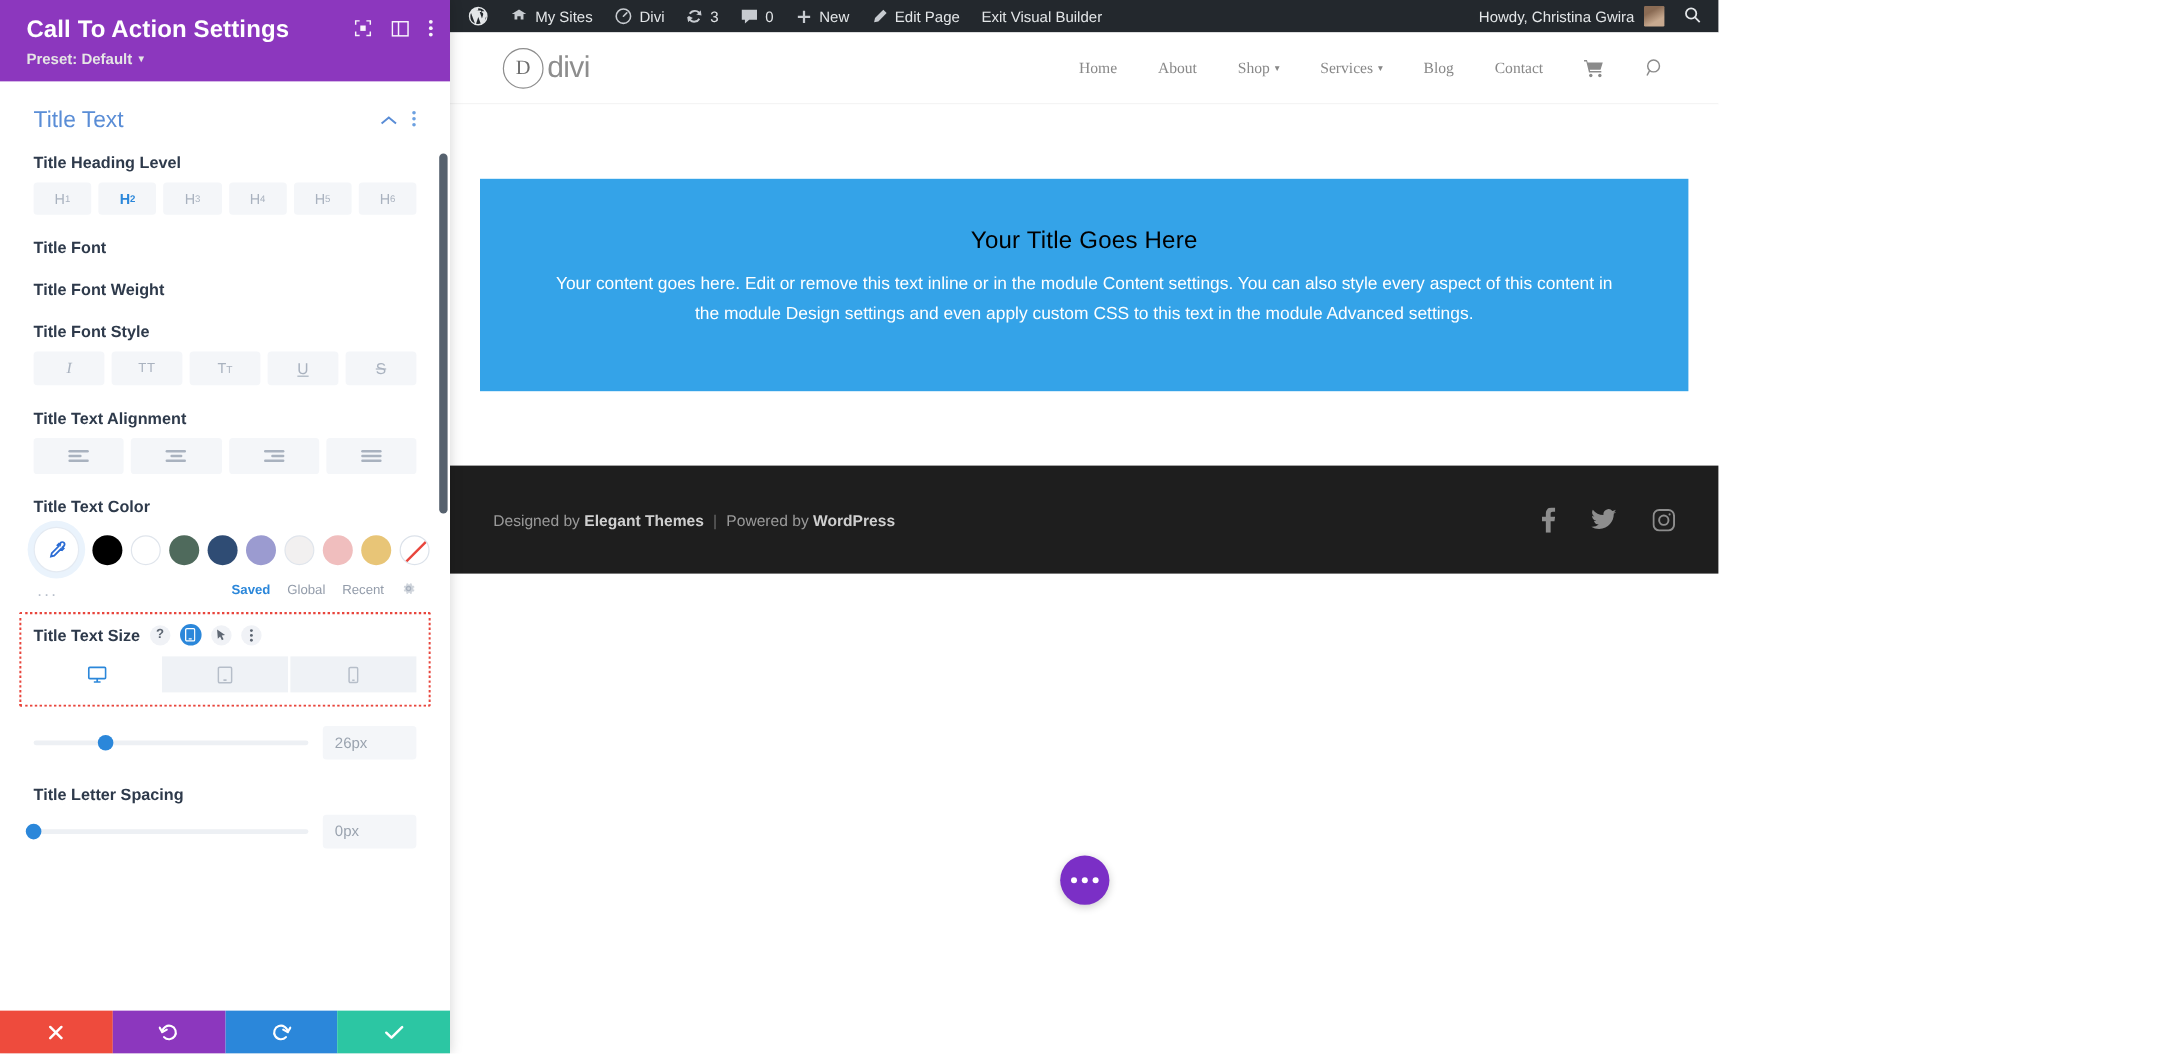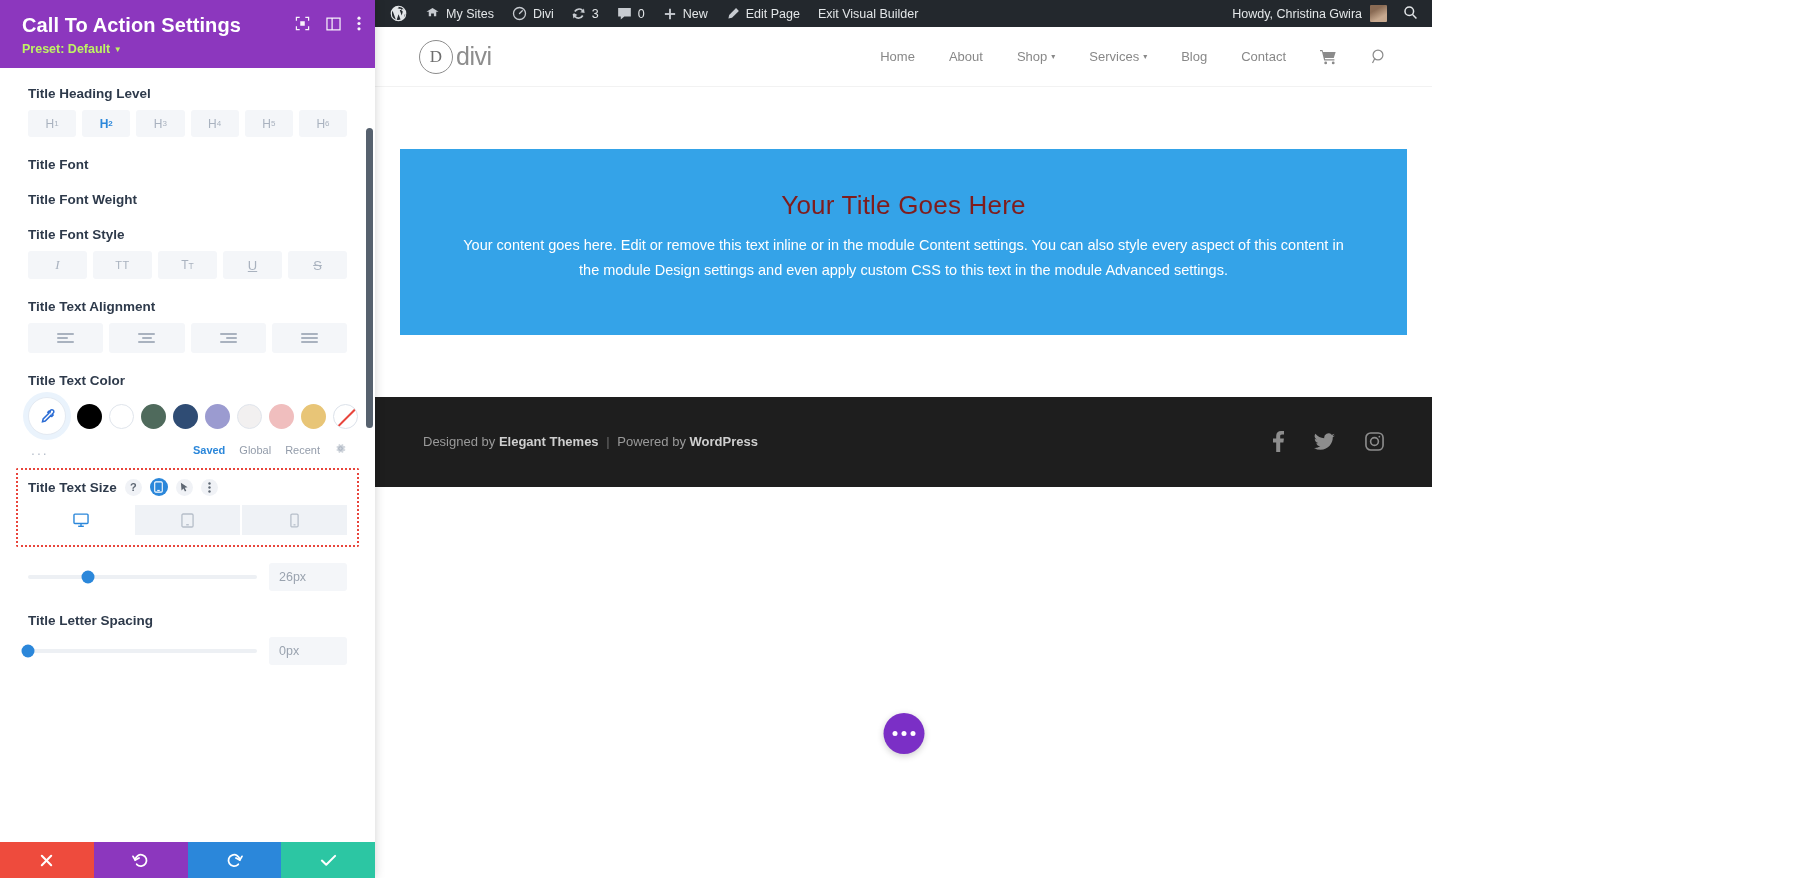--- a/index.html
+++ b/index.html
@@ -21,21 +21,21 @@
     box-shadow:0 0 10px rgba(0,0,0,.18);
   }
   .panel-head {
     background:#8C37BE; padding:14px 18px 12px 22px;
     position:relative;
   }
   .panel-head .title {
     color:#fff; font-size:20px; font-weight:bold; letter-spacing:.1px;
   }
   .panel-head .preset {
-    color:#bef264; font-size:12.5px; font-weight:bold; margin-top:5px;
+    color:#e5e5e5; font-size:12.5px; font-weight:bold; margin-top:5px;
   }
   .panel-head .preset .caret { font-size:8px; position:relative; top:-1px;}
   .head-icons {
     position:absolute; right:14px; top:16px; display:flex; align-items:center; gap:16px;
   }
   .head-icons .hi { color:#fff; opacity:.95; display:flex; align-items:center; }
 
   .panel-tabs { display:flex; background:#8C37BE; }
   .panel-tabs .tab {
     flex:1; text-align:center; padding:12px 0 13px; color:#fff;
@@ -212,46 +212,46 @@
     height:60px; background:#fff; display:flex; align-items:center;
     padding:0 44px 0 44px; border-bottom:1px solid #f2f2f2;
   }
   .logo { display:flex; align-items:center; gap:3px; }
   .logo .lcircle {
     width:34px; height:34px; border-radius:50%; border:1.6px solid #8d8d8d;
     display:flex; align-items:center; justify-content:center;
     font-size:17px; color:#6e6e6e; font-family:"Liberation Serif", serif;
   }
   .logo .ltext { font-size:25px; color:#8d8d8d; letter-spacing:-.5px; }
-  .nav { margin-left:auto; display:flex; gap:34px; }
+  .nav { margin-left:auto; display:flex; gap:34px;font-family:Liberation Serif, serif; }
   .nav a {
     font-size:13px; color:#888; text-decoration:none; cursor:pointer;
     display:flex; align-items:center; gap:4px;
   }
   .nav .cart, .nav .srch2 { color:#8b8b8b; cursor:pointer; display:flex; align-items:center; }
 
   
   .page-canvas { background:#fff; padding:62px 0 0 0; }
   .cta {
     margin:0 auto; width:1007px; background:#34A3E8;
     padding:38px 56px 52px; text-align:center;
   }
   .cta h2 {
-    color:#7f1d1d; font-size:26px; font-weight:normal; line-height:1.4;
+    color:#000000; font-size:20px; font-weight:normal; line-height:1.4;
     letter-spacing:.2px;
   }
   .cta p {
     color:#fff; font-size:14.5px; line-height:1.7; margin-top:10px;
     max-width:900px; margin-left:auto; margin-right:auto;
   }
 
   
   .site-footer {
     margin-top:62px; background:#1E1E1E; height:90px;
-    display:flex; align-items:center; padding:0 48px;
+    display:flex; align-items:center; padding:0 36px;
   }
   .site-footer .credit { color:#9a9a9a; font-size:13px; }
   .site-footer .credit b { color:#cfcfcf; }
   .site-footer .credit .sep { color:#6a6a6a; padding:0 4px; }
   .socials { margin-left:auto; display:flex; align-items:center; gap:30px; color:#8d8d8d; }
   .socials span { cursor:pointer; display:flex; align-items:center; }
 
   
   .fab {
     position:absolute; left:50%; transform:translateX(-50%); bottom:124px;
@@ -295,20 +295,37 @@
           </svg>
         </span>
       </div>
     </div>
 
 
     <div class="panel-body">
       <div class="scrollbar"></div>
       <div class="panel-scroll">
 
+        <div class="section-head">
+          <div class="sh-title">Title Text</div>
+          <div class="sh-icons">
+            <span>
+              <svg width="14" height="9" viewBox="0 0 14 9" fill="none" stroke="#5A8DD6" stroke-width="1.6">
+                  <path d="M1 7L7 2l6 5"></path>
+                </svg>
+            </span>
+            <span>
+              <svg width="4" height="14" viewBox="0 0 4 14">
+                <circle cx="2" cy="2" r="1.5" fill="#6ca0e0"></circle>
+                  <circle cx="2" cy="7" r="1.5" fill="#6ca0e0"></circle>
+                  <circle cx="2" cy="12" r="1.5" fill="#6ca0e0"></circle>
+              </svg>
+            </span>
+          </div>
+        </div>
 
         <div class="field">
           <div class="field-label">Title Heading Level</div>
           <div class="btn-row">
             <div class="opt-btn">H<sub>1</sub></div>
             <div class="opt-btn active">H<sub>2</sub></div>
             <div class="opt-btn">H<sub>3</sub></div>
             <div class="opt-btn">H<sub>4</sub></div>
             <div class="opt-btn">H<sub>5</sub></div>
             <div class="opt-btn">H<sub>6</sub></div>

